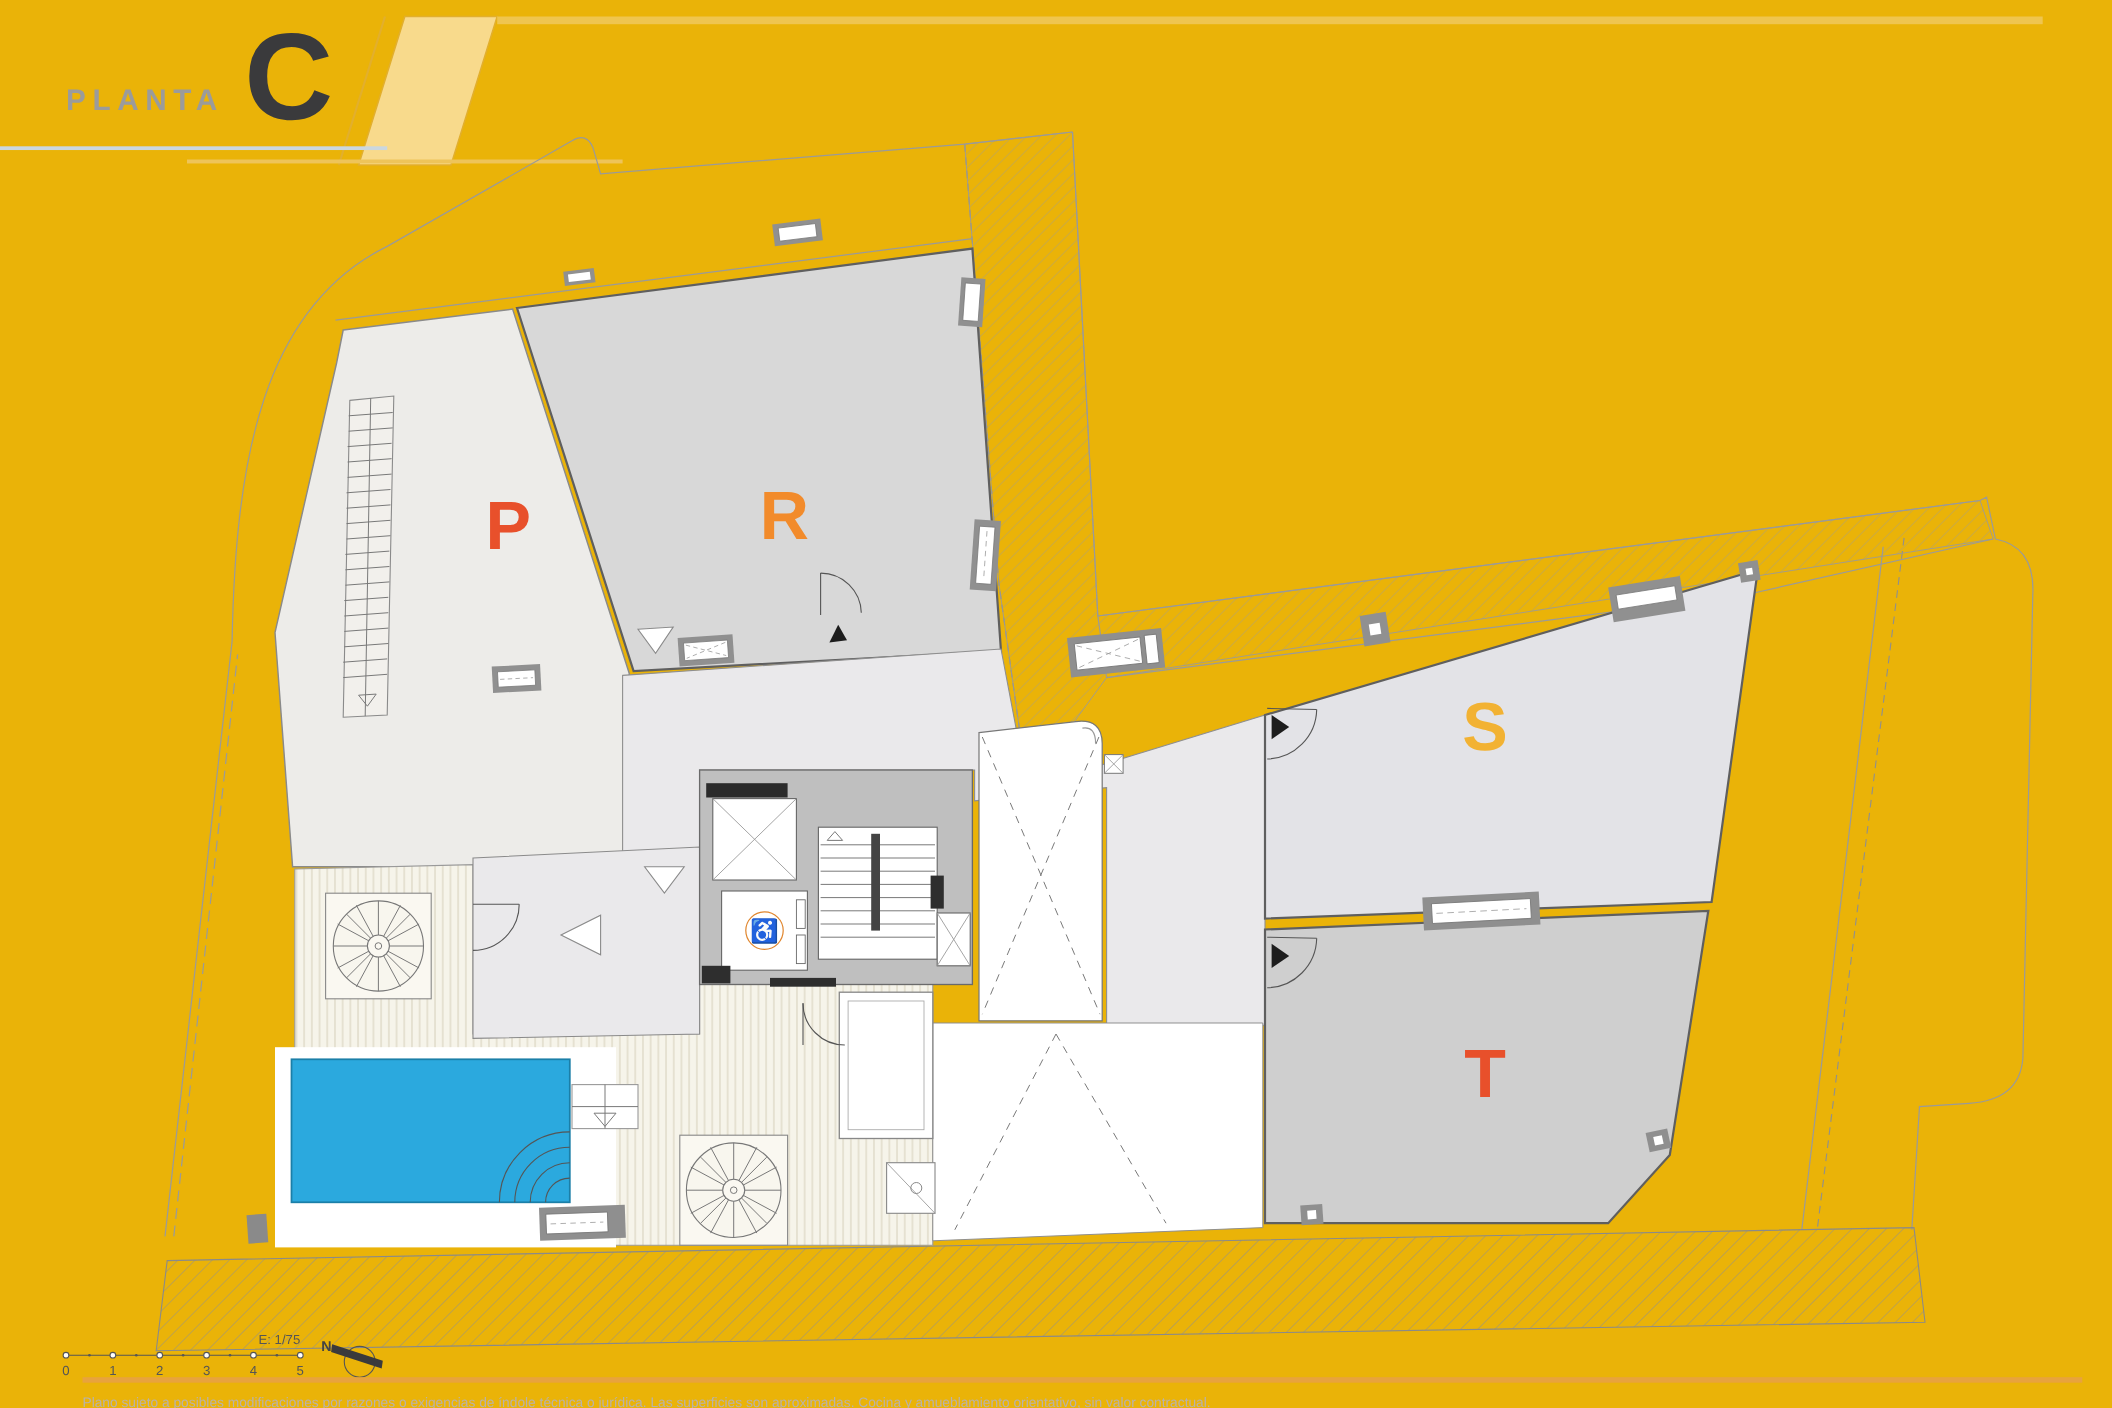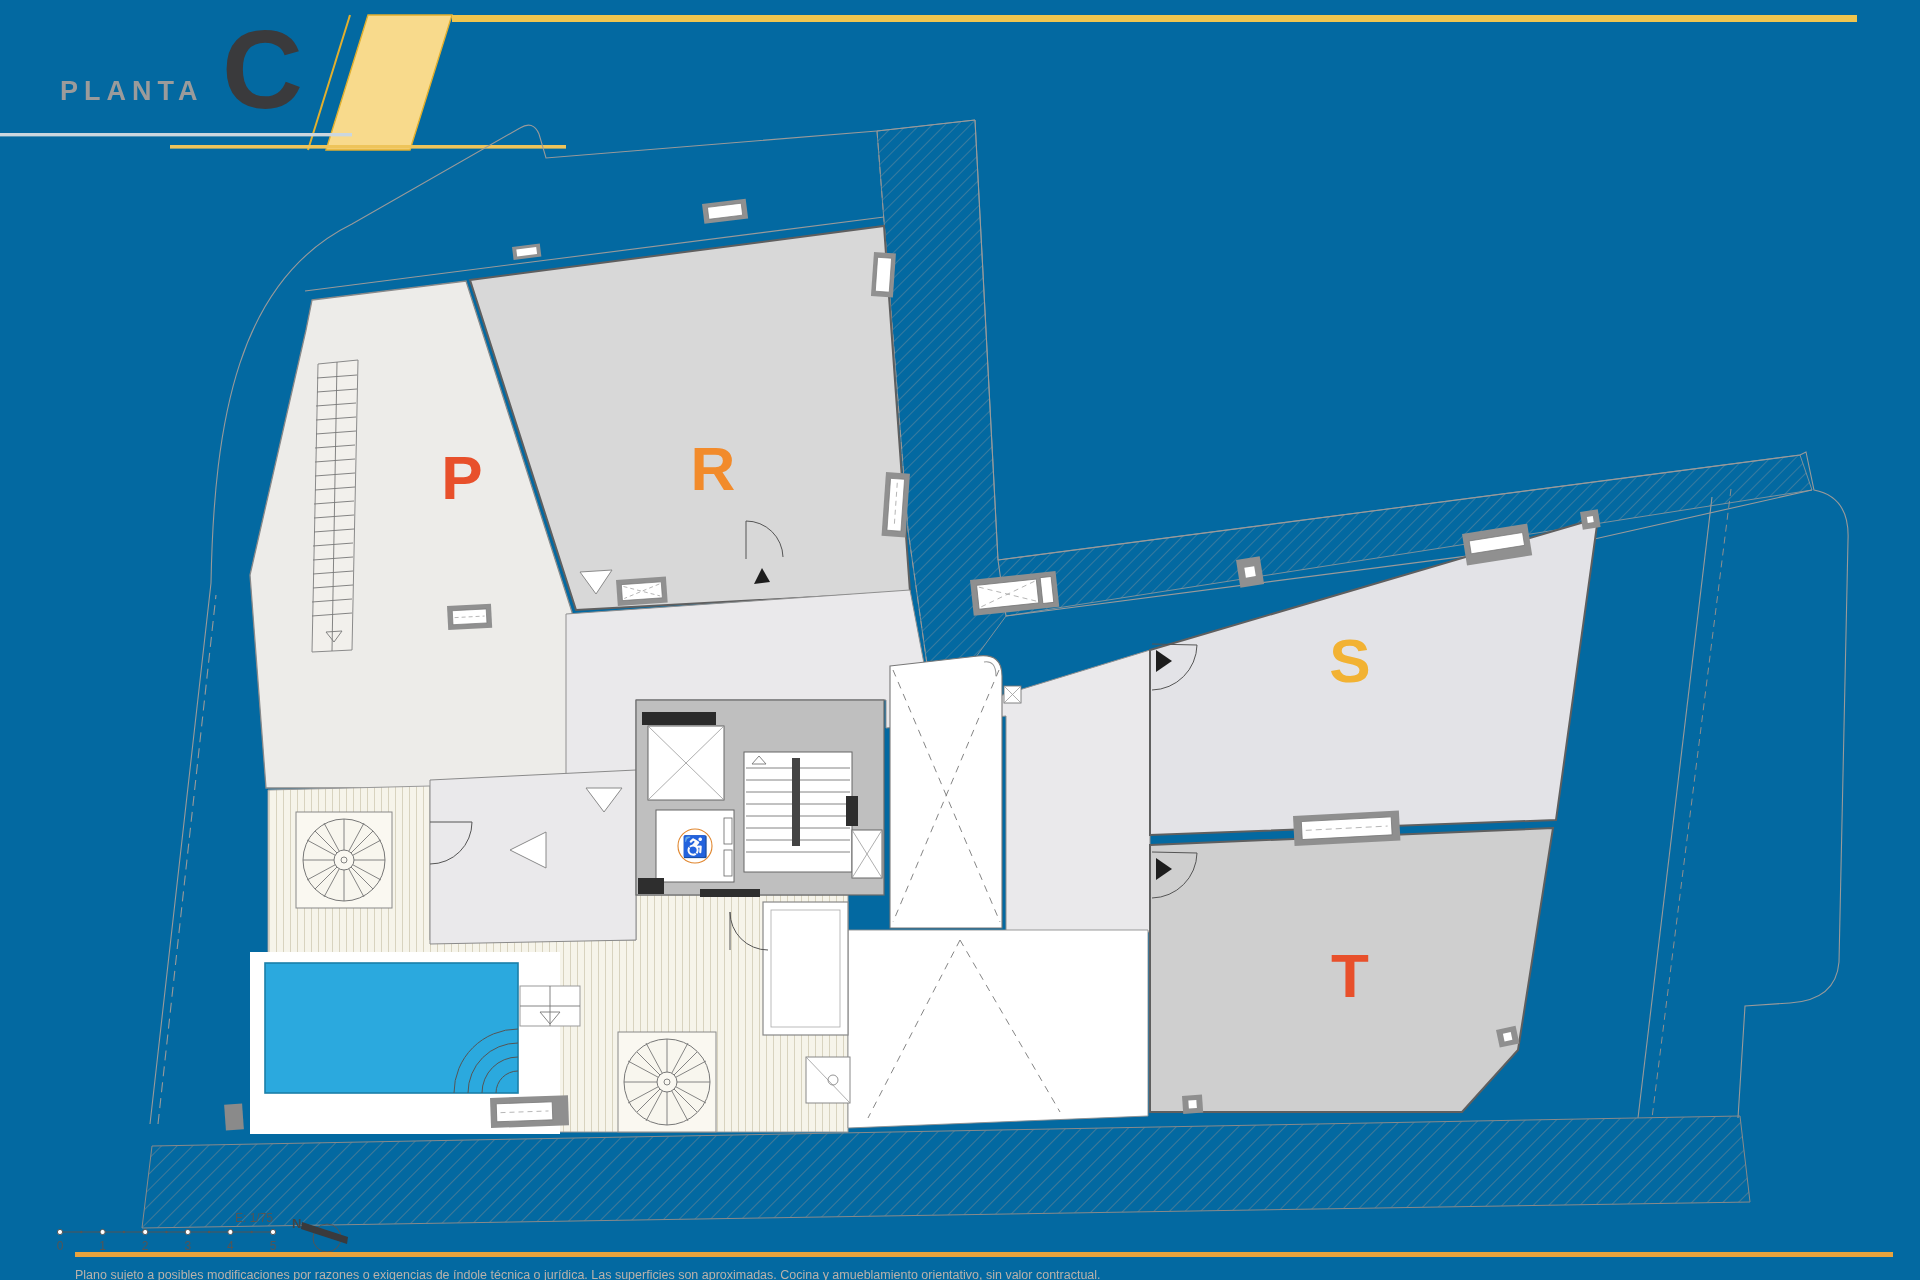--- a/index.html
+++ b/index.html
@@ -1,16 +1,16 @@
 <!DOCTYPE html>
 <html><head>
 <meta charset="utf-8">
 <style>
   html,body{margin:0;padding:0;background:#ffffff;}
-  .page{position:relative;width:1920px;height:1280px;overflow:hidden;background:#0369a1;
+  .page{position:relative;width:1920px;height:1280px;overflow:hidden;background:#eab308;
         font-family:"Liberation Sans", sans-serif;}
   svg text{font-family:"Liberation Sans", sans-serif;}
   .planta-label{font-size:27px;font-weight:bold;letter-spacing:6px;fill:#9b9b9b;}
   .floor-letter{font-size:112px;font-weight:bold;fill:#3a3a3c;}
   .unit-letter{font-size:62px;font-weight:bold;text-anchor:middle;}
   .scale-num{font-size:12px;fill:#555;text-anchor:middle;}
   .scale-label{font-size:12px;fill:#555;text-anchor:end;}
   .north-n{font-size:13px;fill:#444;font-weight:bold;}
   .disclaimer{font-size:12.5px;fill:#b9b2ab;}
   .thin{stroke:#9a9a9a;stroke-width:1.1;fill:none;}

